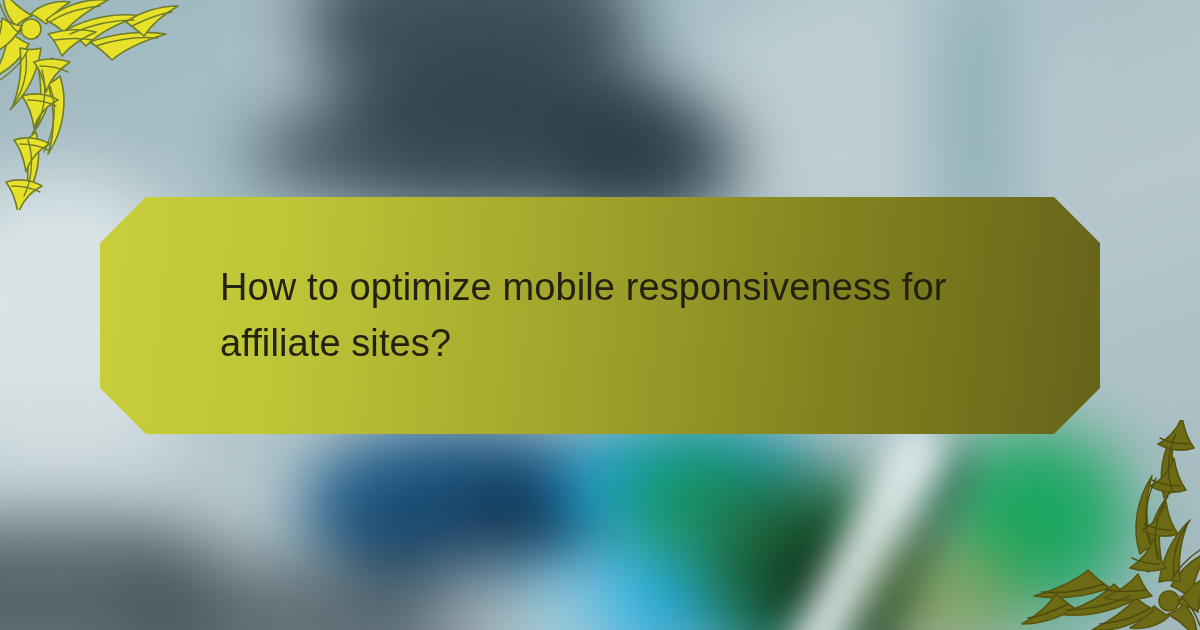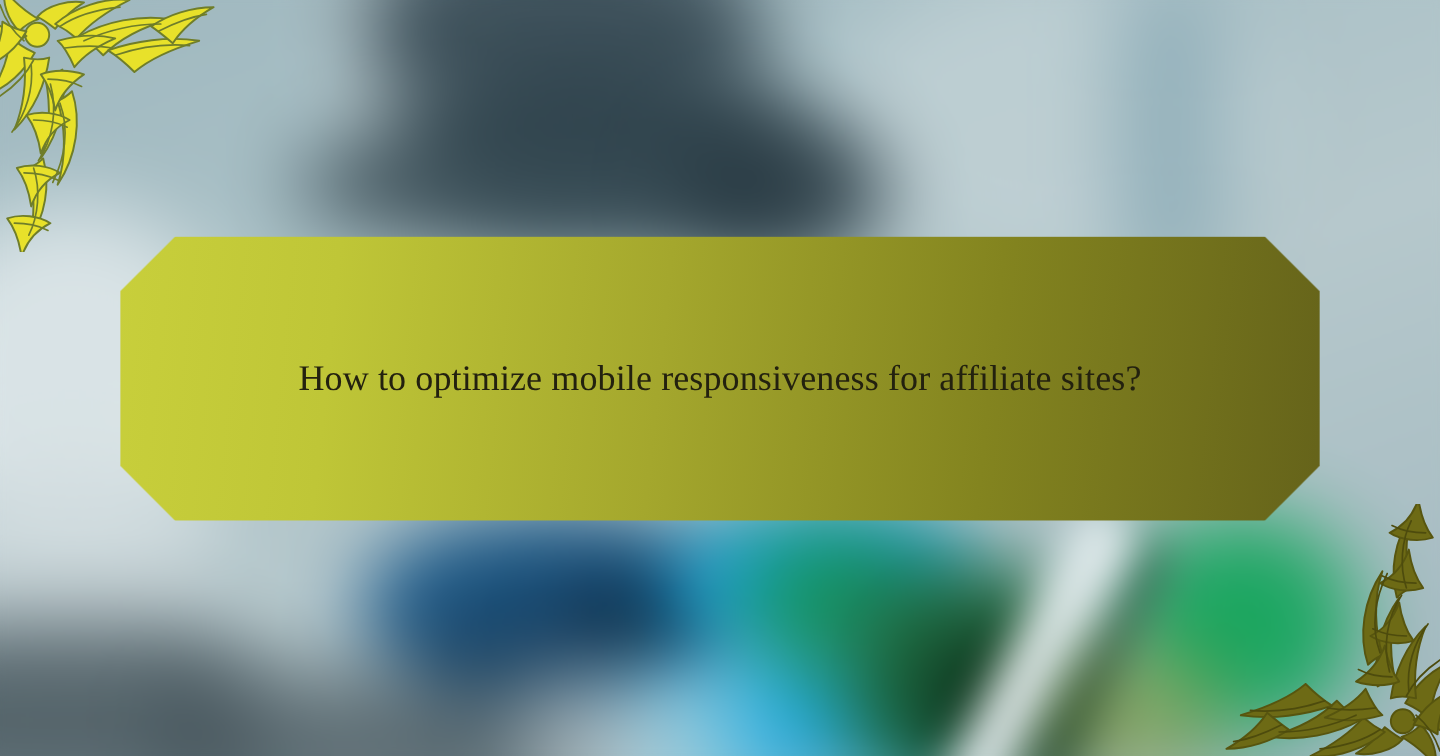--- a/index.html
+++ b/index.html
@@ -121,24 +121,23 @@
       0 46px
     );
     display: flex;
     align-items: center;
     justify-content: center;
     box-sizing: border-box;
     padding: 0 70px;
   }
   .banner-title {
     margin: 0;
-    text-align: center;
     color: #23210f;
-    font-family: Liberation Serif, serif;
-    font-size: 30px;
+    font-family: Liberation Sans, sans-serif;
+    font-size: 38px;
     line-height: 1.45;
     font-weight: 400;
     letter-spacing: .1px;
     max-width: 760px;
   }
 </style>
 </head>
 <body>
 
 <div id="canvas">

